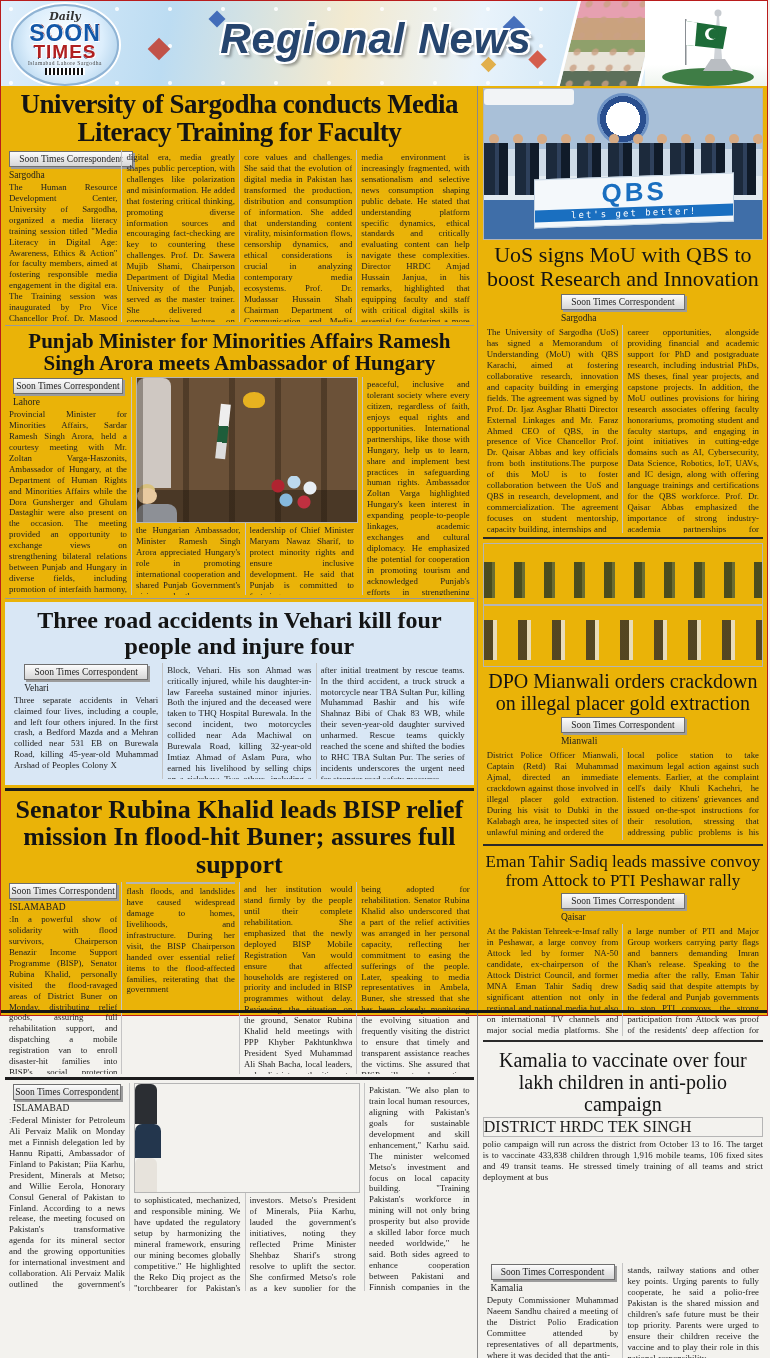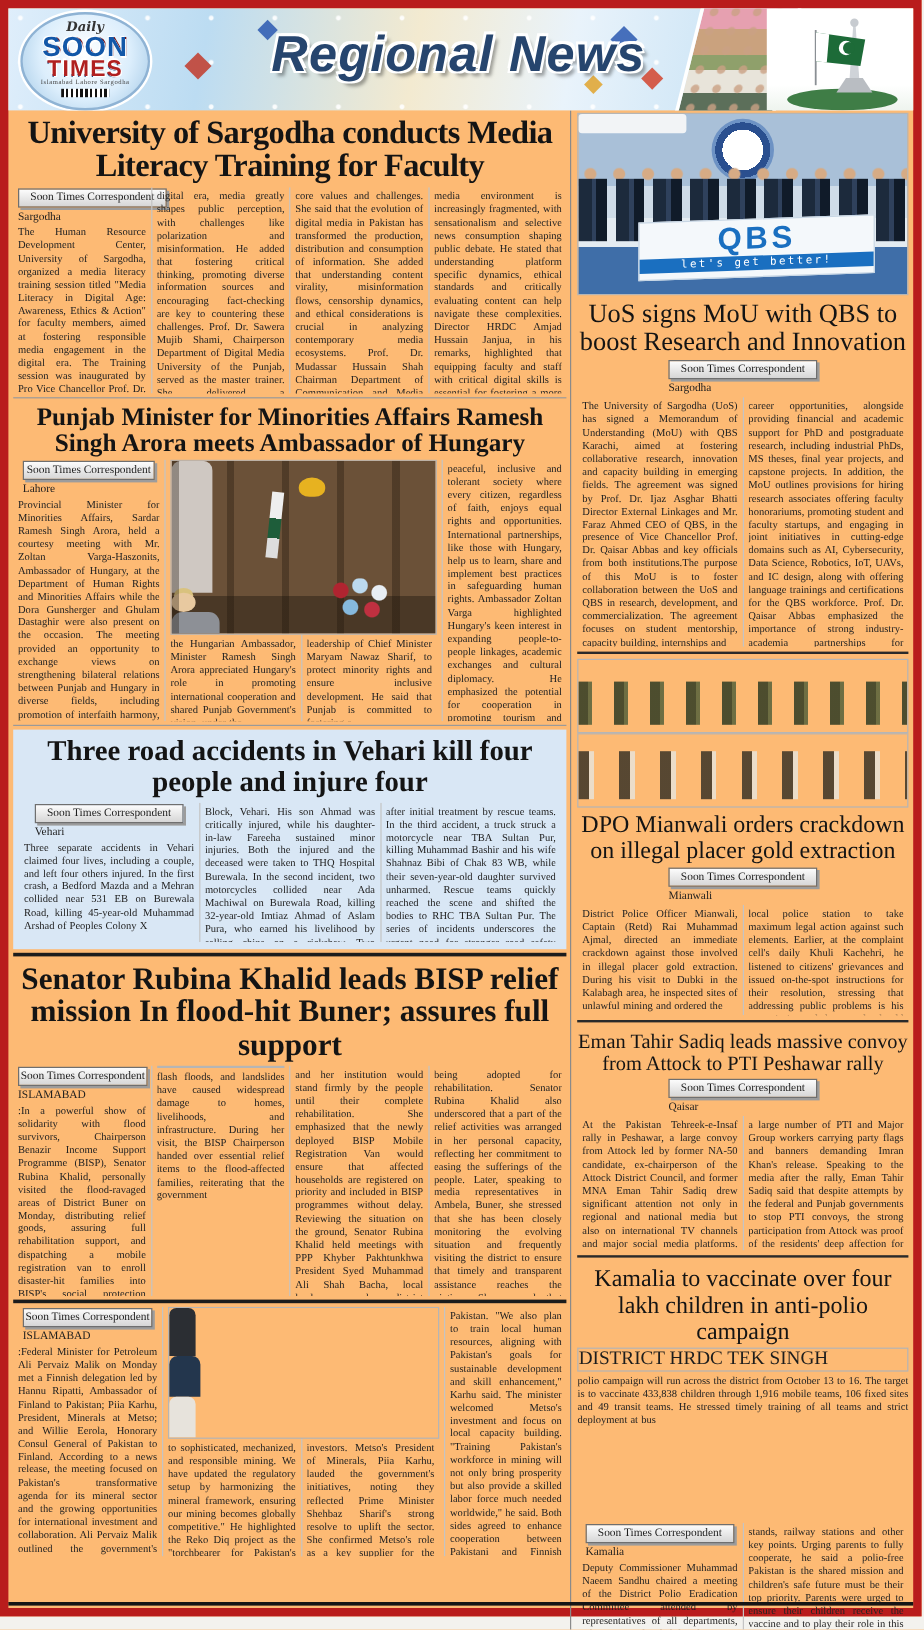--- a/index.html
+++ b/index.html
@@ -1,17 +1,17 @@
 <!DOCTYPE html>
 <html><head>
 <meta charset="utf-8">
 <style>
   html,body{margin:0;padding:0;}
   body{width:770px;height:1358px;background:#f3f2ee;font-family:"Liberation Serif",serif;color:#1d1d1d;overflow:hidden;}
-  .page{position:relative;width:768px;height:1347px;background:#fdba74;border:7px solid #b91c1c;box-sizing:border-box;}
+  .page{position:relative;width:768px;height:1016px;background:#eab308;border:1px solid #b91c1c;box-sizing:border-box;}
 
   
   .masthead{position:relative;height:85px;overflow:hidden;
     background:linear-gradient(100deg,#dfeefb 0%,#bcdcf2 22%,#f3ead0 45%,#e9f3fb 62%,#cfe6f6 78%,#ffffff 100%);}
   .masthead .sparkle{position:absolute;inset:0;
     background:radial-gradient(circle at 10px 8px,rgba(255,255,255,.9) 1.5px,transparent 2.5px);
     background-size:53px 37px;}
   .diamond{position:absolute;width:16px;height:16px;transform:rotate(45deg);opacity:.85;}
   .logo{position:absolute;left:10px;top:3px;width:104px;height:78px;border-radius:50%;
     background:radial-gradient(circle at 50% 42%,#ffffff 0%,#dceefc 55%,#9fc6e4 100%);

